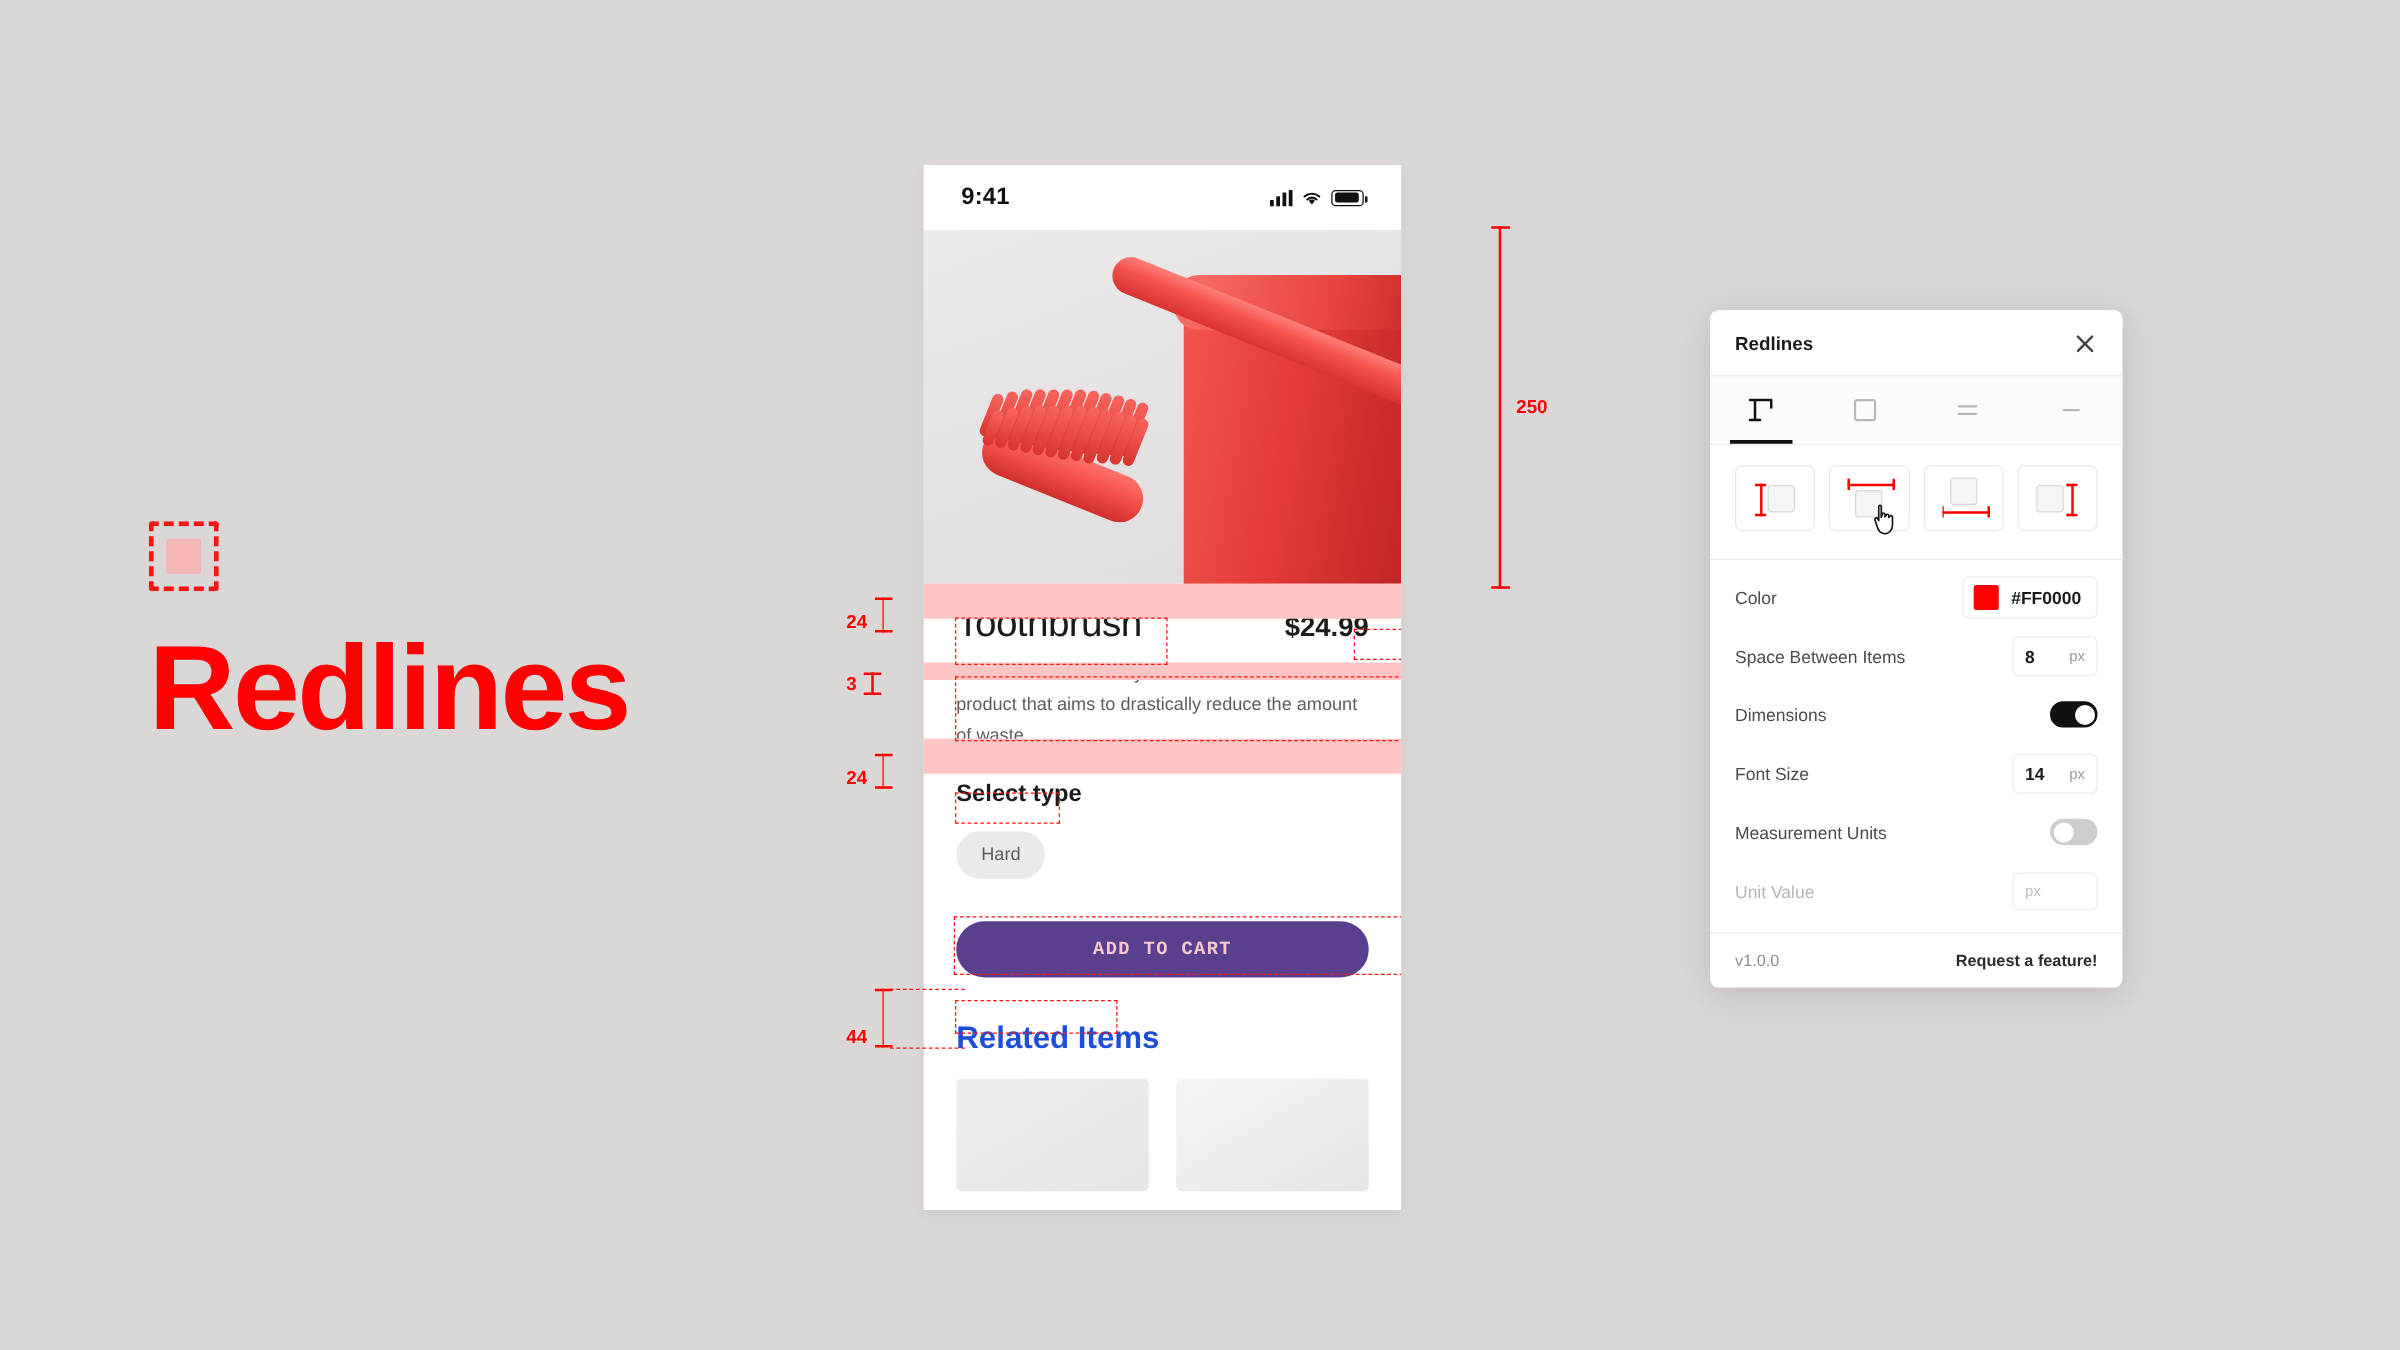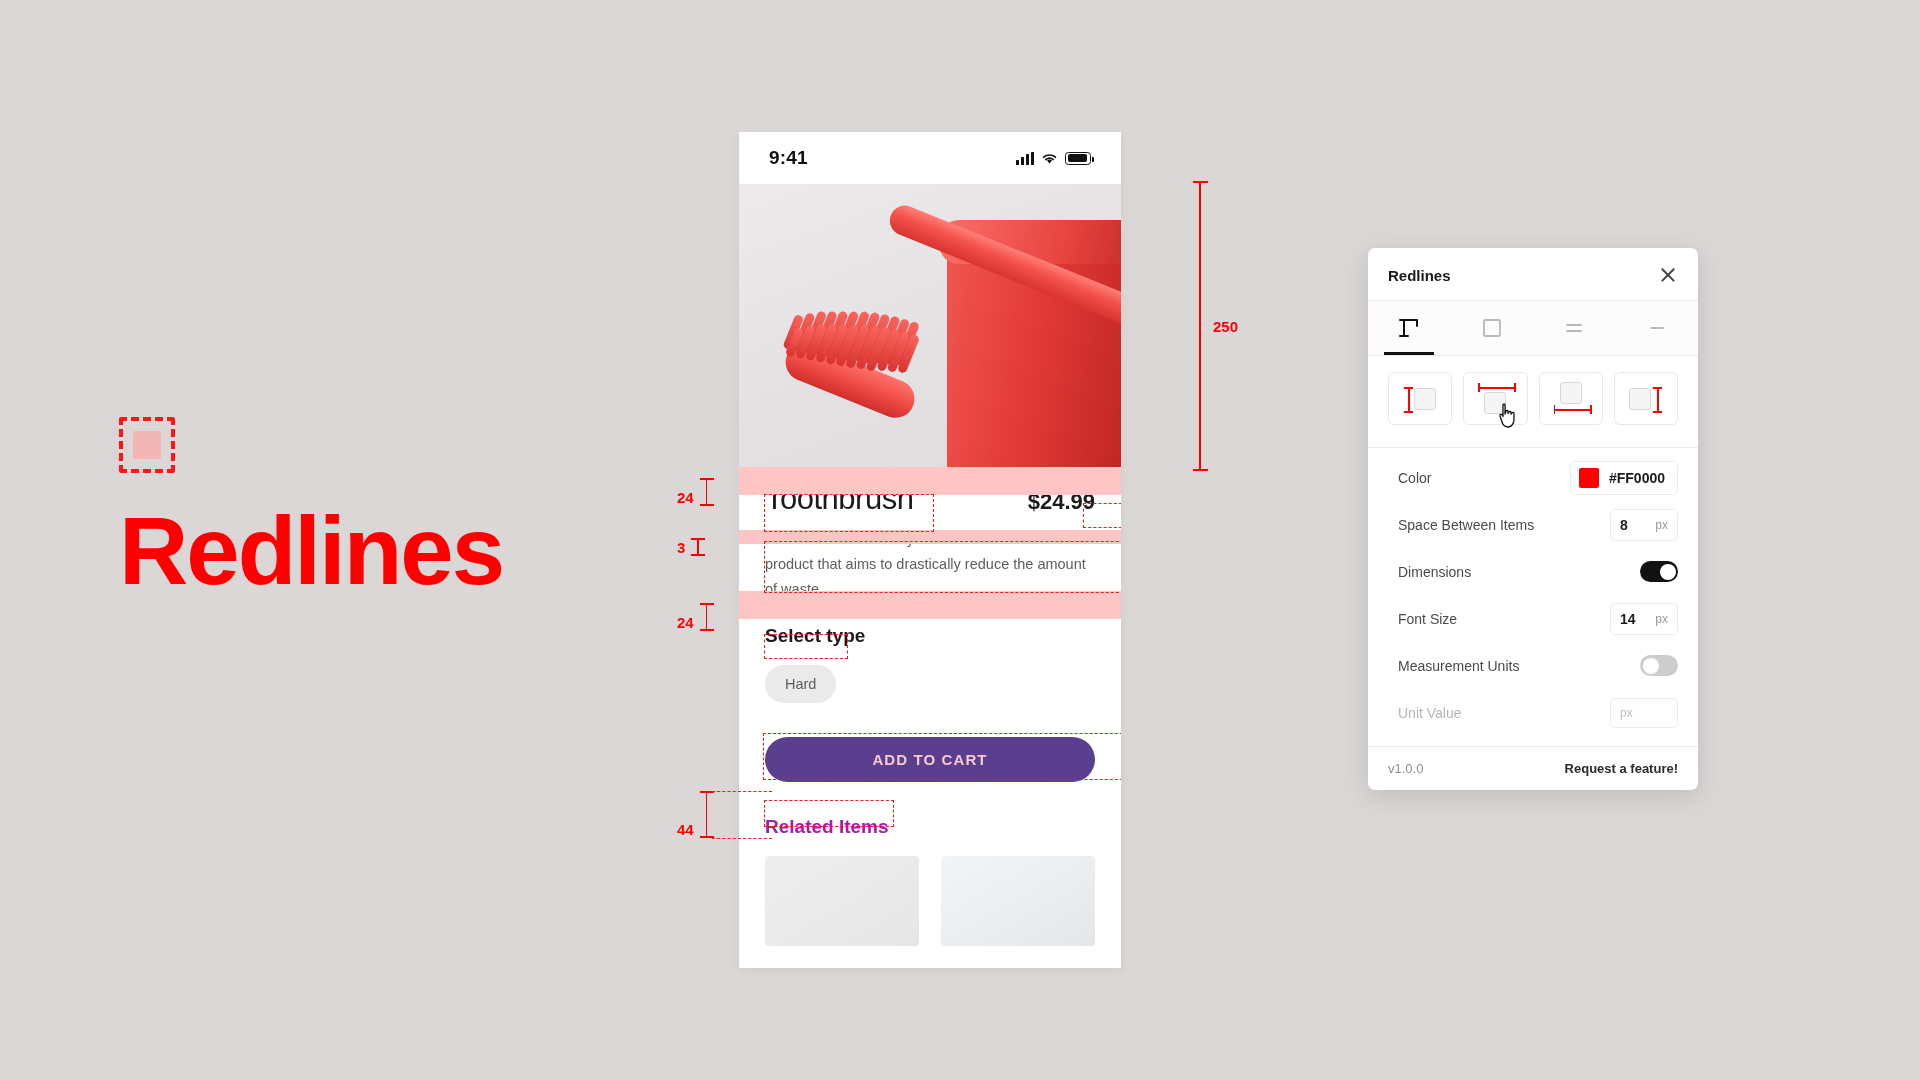--- a/index.html
+++ b/index.html
@@ -90,23 +90,23 @@
   .sect-h { font-size: 19px; font-weight: 600; color:#1b1b1b; }
   .chip {
     display:inline-block; margin-top: 18px;
     background:#EAEAEA; color:#5d5d5d; font-size:14.5px;
     padding: 11px 20px; border-radius: 22px;
   }
   .cta {
     margin: 34px 26px 0 26px; height: 45px;
     background: #5B3F8F; border-radius: 26px;
     display:flex; align-items:center; justify-content:center;
-    color:#F6C9CF; font-size:15px; font-weight:700; letter-spacing:1.1px;
-  }
-  .rel-h { padding: 34px 32px 0 26px; font-size: 19px; font-weight: 600; color:#a21caf; }
+    color:#F6C9CF; font-size:15px; font-weight:700; letter-spacing:1.1px;font-family:Liberation Mono, monospace;
+  }
+  .rel-h { padding: 34px 32px 0 26px; font-size: 25px; font-weight: 600; color:#1d4ed8; }
   .rel-grid { display:flex; gap:22px; padding: 18px 26px 0 26px; }
   .rel-card { flex:1; height: 90px; border-radius:4px; }
   .rel-card.a { background: linear-gradient(150deg,#eeeeee,#e6e6e6); }
   .rel-card.b { background: linear-gradient(150deg,#f3f4f6,#e4e7ea); }
 
   
   .band { position:absolute; left:0; width:438px; background:#FFC4C4; }
   .dbox { position:absolute; border:1.7px dashed #FF1414; }
 
   
@@ -159,21 +159,21 @@
   .opt .vbar .c.t{top:0} .opt .vbar .c.b{bottom:0}
   .opt .hbar { position:absolute; height:9px; }
   .opt .hbar .s { position:absolute; top:4px; left:0; right:0; height:1.9px; background:#FF0000; }
   .opt .hbar .c { position:absolute; top:0; height:9px; width:1.9px; background:#FF0000; }
   .opt .hbar .c.l{left:0} .opt .hbar .c.r{right:0}
 
   .cursor-hand { position:absolute; width:22px; height:26px; left:52%; top:30px; pointer-events:none; }
 
   .p-settings { border-top:1px solid #ececec; padding: 6px 20px 10px 20px; }
   .srow { display:flex; align-items:center; justify-content:space-between; height:47px; }
-  .slabel { font-size:14px; color:#4a4a4a;margin-left:10px; }
+  .slabel { font-size:14px; color:#4a4a4a; }
   .slabel.dim { color:#b5b5b5; }
   .color-field {
     display:flex; align-items:center; gap:10px;
     border:1px solid #ececec; border-radius:5px; background:#fff;
     padding:6px 12px 6px 8px; min-width:96px;
   }
   .swatch { width:20px; height:20px; background:#FF0000; border-radius:2px; }
   .color-val { font-size:14px; color:#1b1b1b; font-weight:600; }
   .num-field {
     display:flex; align-items:center; justify-content:space-between;

